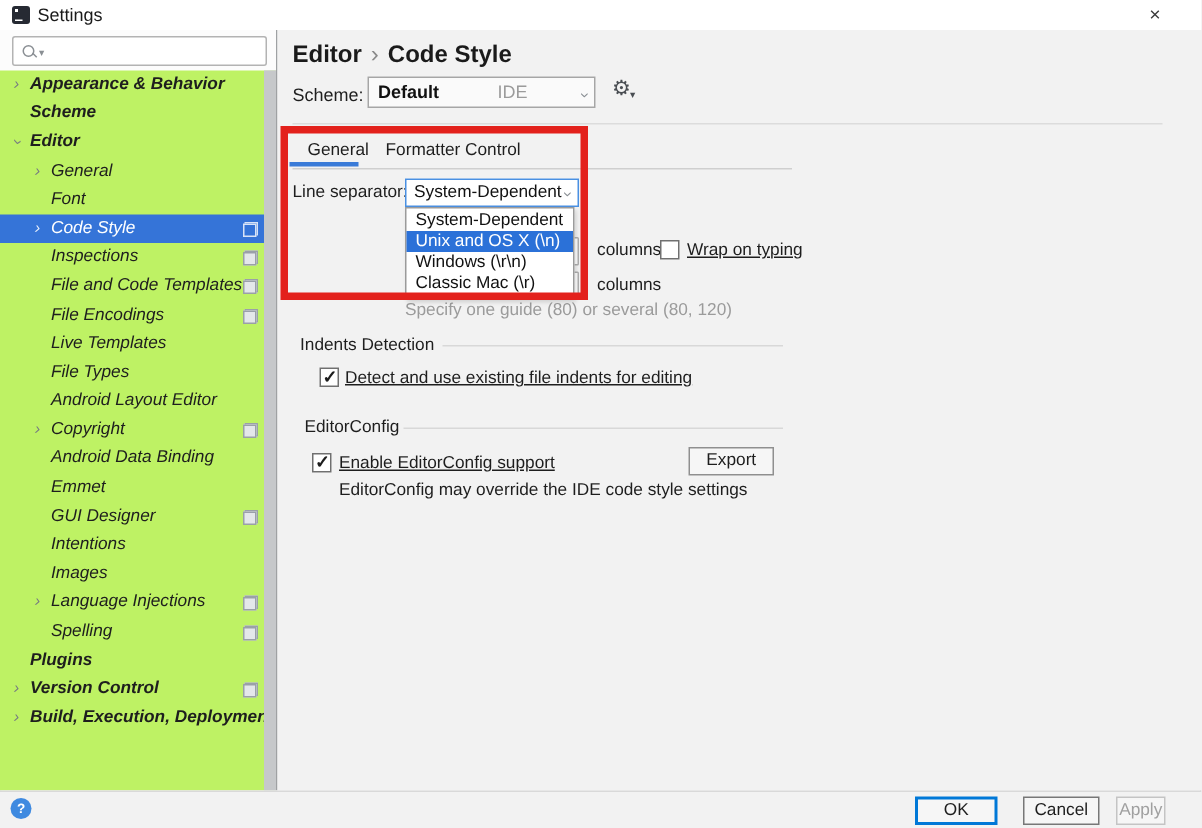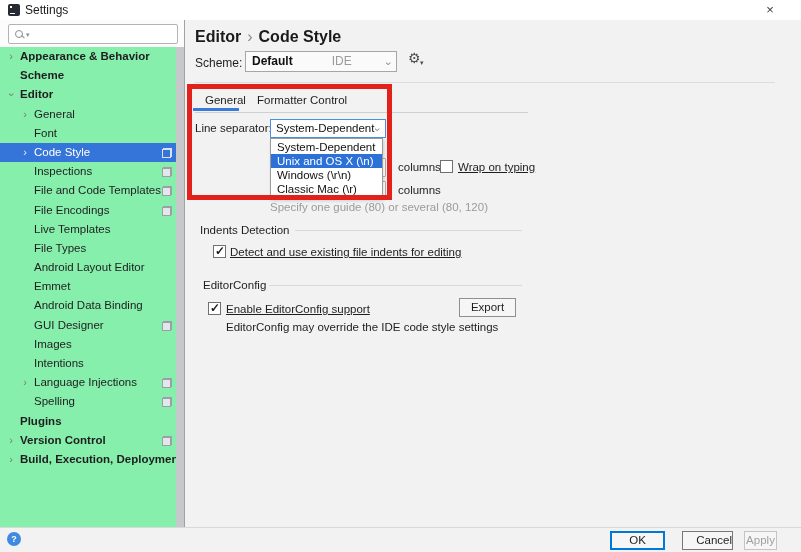--- a/index.html
+++ b/index.html
@@ -16,21 +16,21 @@
 
   
   .left-panel { position:absolute; left:0; top:20px; width:184px; height:507px; background:#fff; }
   .search-area { position:absolute; left:0; top:0; width:184px; height:27px; background:#fcfcfc; }
   .search-box { position:absolute; left:8px; top:4px; width:170px; height:20px; background:#fff; border:1px solid #b3b3b3; border-radius:2px; }
   .mag-icon { position:absolute; left:6px; top:5px; width:8px; height:8px; }
   .mag-icon::before { content:""; position:absolute; left:0; top:0; width:6px; height:6px; border:1.3px solid #8a8f94; border-radius:50%; }
   .mag-icon::after { content:""; position:absolute; left:5.5px; top:6px; width:3.5px; height:1.4px; background:#8a8f94; transform:rotate(45deg); }
   .mag-caret { position:absolute; left:17px; top:6px; font-size:7px; color:#8a8f94; }
 
-  .tree { position:absolute; left:0; top:27px; width:184px; height:480px; background:#86efac; overflow:hidden; }
+  .tree { position:absolute; left:0; top:27px; width:184px; height:480px; background:#bef264; overflow:hidden;font-style:italic; }
   .tree-row { position:relative; width:100%; height:19.2px; line-height:19.2px; font-size:11.5px; color:#1e1e1e; white-space:nowrap; cursor:pointer; }
   .tree-row.bold .lbl { font-weight:bold; }
   .tree-row.selected { background:#3574d8; color:#fff; }
   .tree-row .chev { display:inline-block; width:12px; text-align:center; color:#777c81; font-size:11px; vertical-align:top; }
   .tree-row.selected .chev { color:#e6eefb; }
   .tree-row .chev.down { transform:rotate(90deg); }
   .tree-row.lvl0 .chev { margin-left:5px; }
   .tree-row.lvl1 .chev { margin-left:19px; }
   .tree-row .lbl { display:inline-block; margin-left:3px; }
   .ovr { position:absolute; right:12px; top:5px; width:10px; height:10px; }
@@ -97,21 +97,21 @@
   .export-btn { position:absolute; left:274px; top:278px; width:57px; height:19px; background:#f6f6f6; border:1px solid #8f8f8f; font-size:11.5px; text-align:center; line-height:17px; color:#1e1e1e; cursor:pointer; }
   .ec-note { position:absolute; left:41px; top:301px; font-size:11.5px; color:#1e1e1e; }
 
   .red-box { position:absolute; left:2px; top:64px; width:205px; height:116px; border:5px solid #e3211c; z-index:99; pointer-events:none; }
 
   
   .footer { position:absolute; left:0; top:527px; width:801px; height:25px; background:#f2f2f2; border-top:1px solid #d9d9d9; }
   .help-btn { position:absolute; left:7px; top:4px; width:14px; height:14px; border-radius:50%; background:#3f8ae0; color:#fff; font-size:9px; font-weight:bold; text-align:center; line-height:14px; cursor:pointer; }
   .btn { position:absolute; top:3px; height:19px; background:#f6f6f6; font-size:11.5px; text-align:center; line-height:17px; color:#1e1e1e; cursor:pointer; }
   .btn-ok { left:610px; width:55px; border:2px solid #0078d7; line-height:15px; }
-  .btn-cancel { left:682px; width:51px; border:1px solid #777;text-align:right; }
+  .btn-cancel { left:682px; width:51px; border:1px solid #777; }
   .btn-apply { left:744px; width:33px; border:1px solid #c4c4c4; color:#a0a0a0; cursor:default; }
 </style>
 </head>
 <body>
 
 <div class="window">
 
   <div class="titlebar">
     <div class="app-icon"></div>
     <div class="title-text">Settings</div>
@@ -131,25 +131,26 @@
         <div class="tree-row lvl0 bold"><span class="chev down">›</span><span class="lbl">Editor</span></div>
         <div class="tree-row lvl1"><span class="chev">›</span><span class="lbl">General</span></div>
         <div class="tree-row lvl1"><span class="chev"></span><span class="lbl">Font</span></div>
         <div class="tree-row lvl1 selected"><span class="chev">›</span><span class="lbl">Code Style</span><span class="ovr"></span></div>
         <div class="tree-row lvl1"><span class="chev"></span><span class="lbl">Inspections</span><span class="ovr"></span></div>
         <div class="tree-row lvl1"><span class="chev"></span><span class="lbl">File and Code Templates</span><span class="ovr"></span></div>
         <div class="tree-row lvl1"><span class="chev"></span><span class="lbl">File Encodings</span><span class="ovr"></span></div>
         <div class="tree-row lvl1"><span class="chev"></span><span class="lbl">Live Templates</span></div>
         <div class="tree-row lvl1"><span class="chev"></span><span class="lbl">File Types</span></div>
         <div class="tree-row lvl1"><span class="chev"></span><span class="lbl">Android Layout Editor</span></div>
+        <div class="tree-row lvl1"><span class="chev">›</span><span class="lbl">Copyright</span><span class="ovr"></span></div>
+        <div class="tree-row lvl1"><span class="chev"></span><span class="lbl">Android Data Binding</span></div>
         <div class="tree-row lvl1"><span class="chev"></span><span class="lbl">Emmet</span></div>
-        <div class="tree-row lvl1"><span class="chev"></span><span class="lbl">Android Data Binding</span></div>
         <div class="tree-row lvl1"><span class="chev"></span><span class="lbl">GUI Designer</span><span class="ovr"></span></div>
+        <div class="tree-row lvl1"><span class="chev"></span><span class="lbl">Intentions</span></div>
         <div class="tree-row lvl1"><span class="chev"></span><span class="lbl">Images</span></div>
-        <div class="tree-row lvl1"><span class="chev"></span><span class="lbl">Intentions</span></div>
         <div class="tree-row lvl1"><span class="chev">›</span><span class="lbl">Language Injections</span><span class="ovr"></span></div>
         <div class="tree-row lvl1"><span class="chev"></span><span class="lbl">Spelling</span><span class="ovr"></span></div>
         <div class="tree-row lvl0 bold"><span class="chev"></span><span class="lbl">Plugins</span></div>
         <div class="tree-row lvl0 bold"><span class="chev">›</span><span class="lbl">Version Control</span><span class="ovr"></span></div>
         <div class="tree-row lvl0 bold"><span class="chev">›</span><span class="lbl">Build, Execution, Deployment</span></div>
       </div>
     <div class="scroll-strip">
         <div class="scroll-thumb"></div>
       </div>
   </div>

